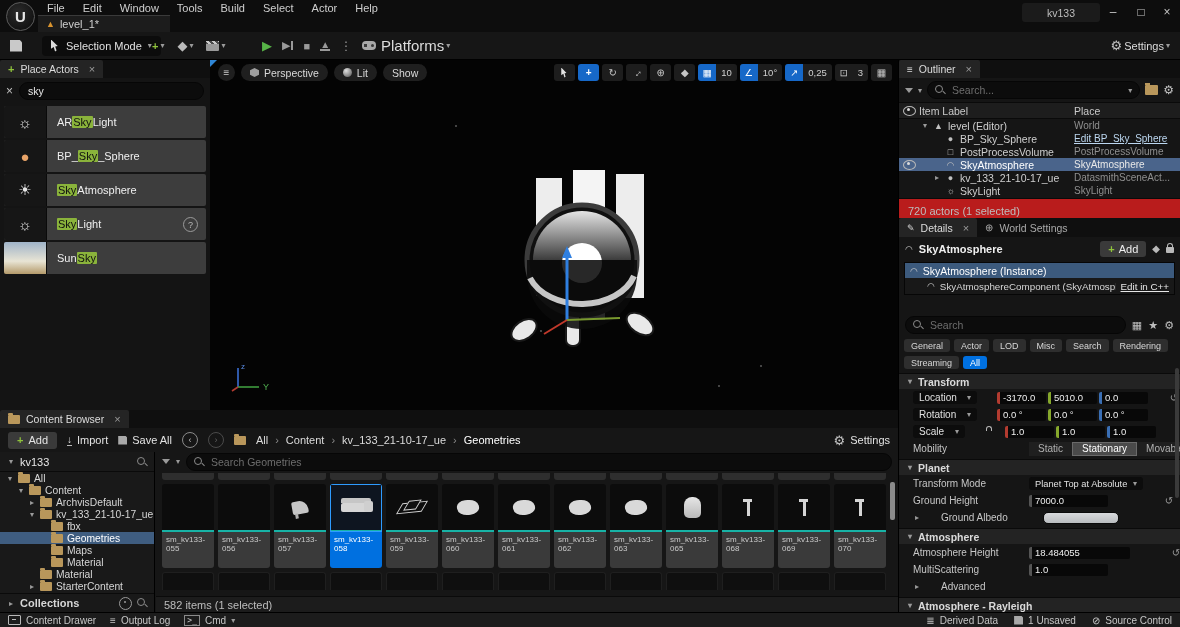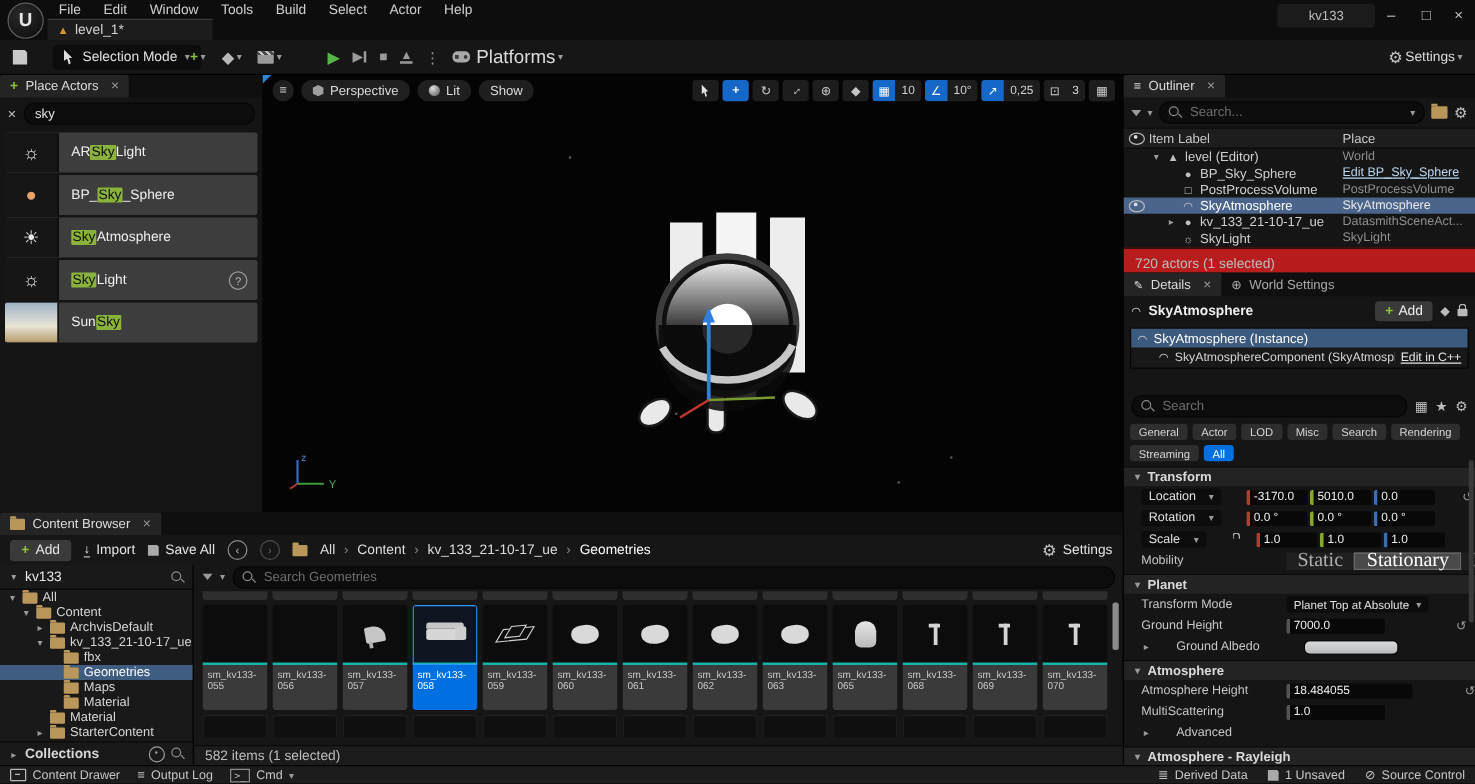--- a/index.html
+++ b/index.html
@@ -134,21 +134,21 @@
   .pill{background:#0c0c0c;border-radius:3px;height:13px;display:flex;align-items:center;gap:5px;padding:0 6px;width:52px;flex:none;color:#e0e0e0;}
   .vec{display:flex;gap:2px;flex:1;}
   .nf{background:#080808;border-radius:2px;height:12px;line-height:12px;padding:0 3px;width:40px;color:#efefef;font-size:9.5px;
       border-left:3px solid #555;overflow:hidden;white-space:nowrap;}
   .nf.x{border-left-color:#b33b30;}
   .nf.y{border-left-color:#86a82c;}
   .nf.z{border-left-color:#3a6fb5;}
   .nf.wide{width:92px;}
   .nf.med{width:70px;}
   .reset{color:#9a9a9a;font-size:10px;width:12px;text-align:center;flex:none;}
-  .seg{background:#1f1f1f;height:14px;display:flex;align-items:center;padding:0 9px;color:#b0b0b0;font-size:16px;font-family:Liberation Serif, serif;}
+  .seg{background:#1f1f1f;height:14px;display:flex;align-items:center;padding:0 9px;color:#b0b0b0;font-size:10px;}
   .seg.on{background:#4a4a4a;color:#fff;border:1px solid #6a6a6a;box-sizing:border-box;}
   #mob-seg{display:flex;flex:1;}
   .dd-wide{background:#0c0c0c;border-radius:3px;height:13px;display:flex;align-items:center;gap:5px;padding:0 6px;flex:1;color:#e0e0e0;
            font-size:9.3px;white-space:nowrap;overflow:hidden;}
   .swatch{width:74px;height:10px;border-radius:5px;background:linear-gradient(180deg,#d8dadc,#b9bcbf);border:1px solid #0a0a0a;}
   #d-scroll{position:absolute;right:1px;top:150px;width:4px;height:130px;background:#3a3a3a;border-radius:2px;}
   
   #content-browser{position:absolute;left:0;top:410px;width:898px;height:202px;background:#161616;}
   #cb-toolbar{height:24px;display:flex;align-items:center;gap:10px;padding:0 8px;}
   .cb-btn{display:flex;align-items:center;gap:5px;color:#e3e3e3;}

